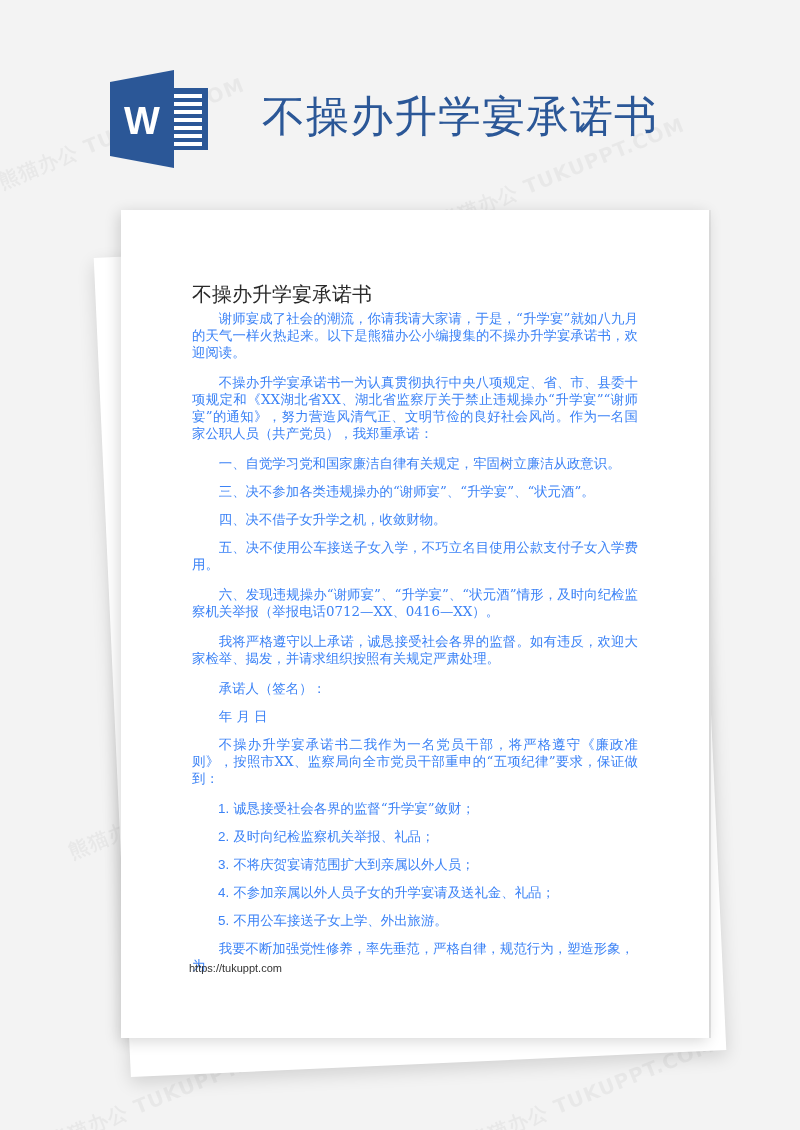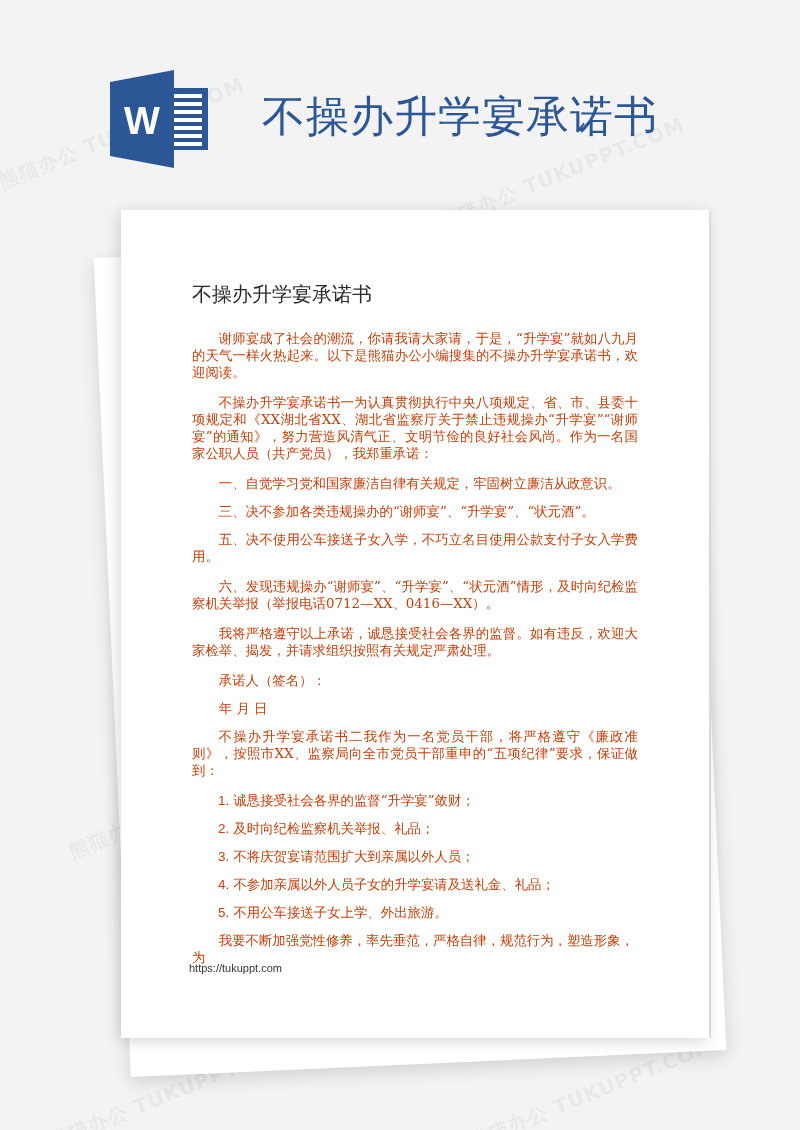--- a/index.html
+++ b/index.html
@@ -25,21 +25,21 @@
   }
   .front-page {
     position:absolute; left:121px; top:210px; width:588px; height:828px;
     background:#fff;
     box-shadow:-2px 3px 14px rgba(0,0,0,0.16), 2px 0 0 #e6e6e6;
   }
   .doc-title {
     position:absolute; left:71px; top:70px;
     font-size:20px; color:#2a2a2a; line-height:28px; white-space:nowrap;
   }
-  .doc-body { position:absolute; left:71px; top:120px; width:446px; color:#c2410c; font-size:13.4px; }
+  .doc-body { position:absolute; left:71px; top:100px; width:446px; color:#3b82f6; font-size:13.4px; }
   .p { line-height:17px; text-indent:2em; text-align:justify; margin-bottom:13px; }
   .single { margin-bottom:11px; line-height:17px; text-indent:2em; }
   .sans { font-family:"Liberation Sans","DejaVu Sans",sans-serif; }
   .list-item { line-height:17px; margin-bottom:11px; padding-left:26px; }
   .footer-url {
     position:absolute; left:68px; top:752px;
     font-family:"Liberation Sans","DejaVu Sans",sans-serif;
     font-size:11px; color:#333;
   }
   .wm {
@@ -81,20 +81,21 @@
 <div class="back-page"></div>
 
 <div class="front-page">
   <div class="doc-title">不操办升学宴承诺书</div>
 
   <div class="doc-body">
     <p class="p">谢师宴成了社会的潮流，你请我请大家请，于是，“升学宴”就如八九月的天气一样火热起来。以下是熊猫办公小编搜集的不操办升学宴承诺书，欢迎阅读。</p>
     <p class="p">不操办升学宴承诺书一为认真贯彻执行中央八项规定、省、市、县委十项规定和《XX湖北省XX、湖北省监察厅关于禁止违规操办“升学宴”“谢师宴”的通知》，努力营造风清气正、文明节俭的良好社会风尚。作为一名国家公职人员（共产党员），我郑重承诺：</p>
     <p class="single">一、自觉学习党和国家廉洁自律有关规定，牢固树立廉洁从政意识。</p>
     <p class="single">三、决不参加各类违规操办的“谢师宴”、“升学宴”、“状元酒”。</p>
+    <p class="single">四、决不借子女升学之机，收敛财物。</p>
     <p class="p">五、决不使用公车接送子女入学，不巧立名目使用公款支付子女入学费用。</p>
     <p class="p">六、发现违规操办“谢师宴”、“升学宴”、“状元酒”情形，及时向纪检监察机关举报（举报电话0712—XX、0416—XX）。</p>
     <p class="p">我将严格遵守以上承诺，诚恳接受社会各界的监督。如有违反，欢迎大家检举、揭发，并请求组织按照有关规定严肃处理。</p>
     <p class="single">承诺人（签名）：</p>
     <p class="single">年 月 日</p>
     <p class="p">不操办升学宴承诺书二我作为一名党员干部，将严格遵守《廉政准则》，按照市XX、监察局向全市党员干部重申的“五项纪律”要求，保证做到：</p>
 
     <div>
       <div class="list-item">
         <span class="sans">1.</span>

